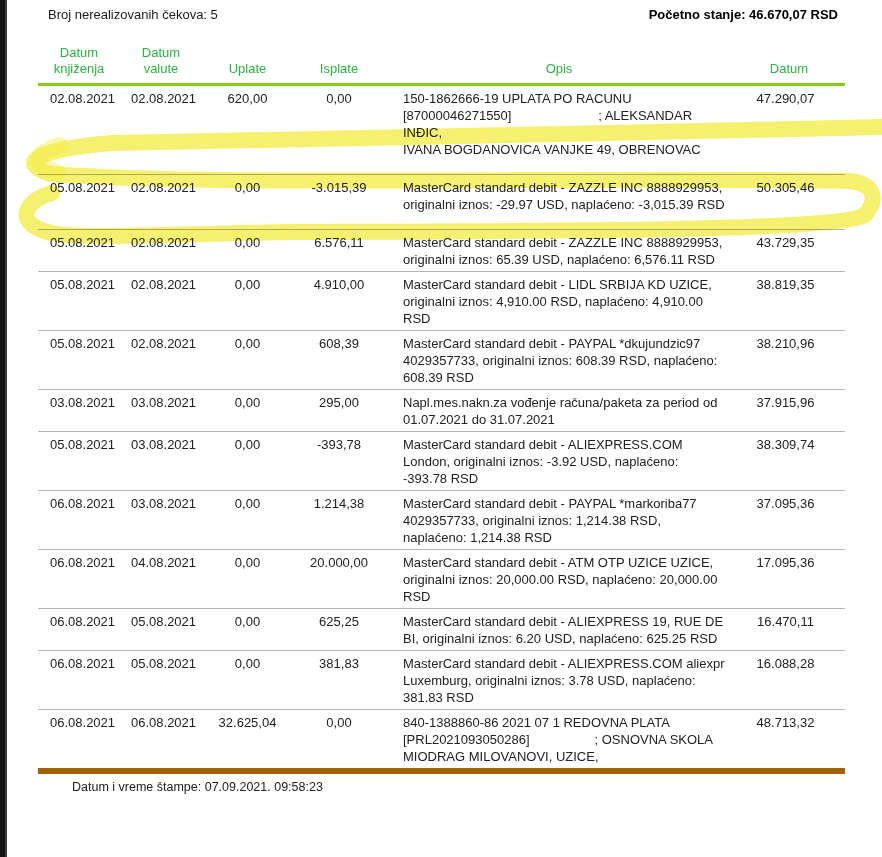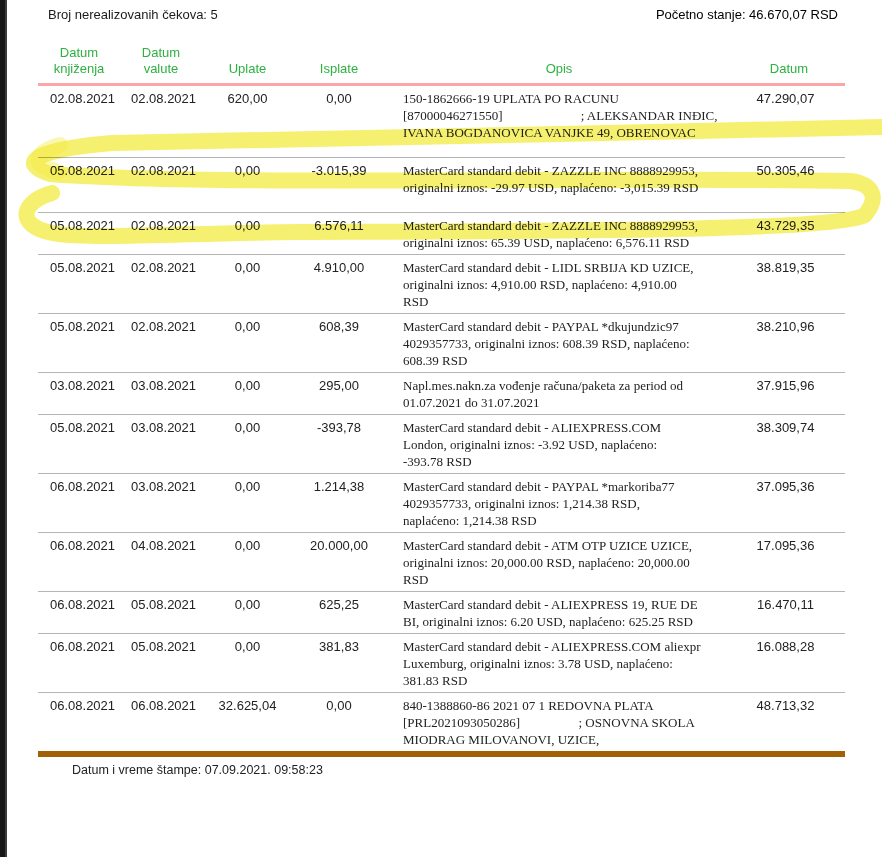--- a/index.html
+++ b/index.html
@@ -18,44 +18,44 @@
   .scan-edge{
     position:absolute;left:0;top:0;width:5px;height:857px;
     background:#161616;border-right:2px solid #3c3c3c;
   }
   
   .topbar{
     margin:7px 44px 0 48px;
     display:flex;justify-content:space-between;align-items:flex-start;
     font-size:13px;line-height:16px;gap:7px;
   }
-  .topbar .bold{font-weight:normal;color:#000;}
+  .topbar .bold{font-weight:bold;color:#000;}
   
   table.stmt{
     margin:12px 0 0 38px;width:807px;
     border-collapse:collapse;table-layout:fixed;
     font-size:13px;line-height:17px;
   }
   col.c1{width:82px}col.c2{width:82px}col.c3{width:91px}
   col.c4{width:92px}col.c5{width:348px}col.c6{width:112px}
   thead th{
     color:var(--accent);font-weight:normal;font-size:13px;line-height:16px;
     vertical-align:bottom;text-align:center;white-space:pre-line;
     padding:10px 0 6px 0;
   }
-  thead tr{border-bottom:3px solid #fca5a5;}
+  thead tr{border-bottom:3px solid #84cc16;}
   tbody tr + tr{border-top:1px solid var(--sep);}
   tbody{border-bottom:6px solid #a16207;}
   td{vertical-align:top;padding:4px 0 3px 0;color:#222;}
   tbody tr:nth-child(1) td, tbody tr:nth-child(2) td{padding-bottom:16px;}
   td.d1{padding-left:12px;}
   td.d2{padding-left:11px;}
   td.num{text-align:center;}
   td.stanje{padding-right:7px;}
-  td.opis{padding-left:18px;padding-right:6px;white-space:pre-wrap;font-family:Liberation Serif, serif;}
+  td.opis{padding-left:18px;padding-right:6px;white-space:pre-wrap;}
   
   .printline{margin:6px 0 0 72px;font-size:12.5px;color:#222;}
   
   svg.marker{
     position:absolute;left:0;top:0;pointer-events:none;
     mix-blend-mode:multiply;
   }
   svg.marker path{
     fill:none;stroke:var(--highlight);stroke-width:16;
     stroke-linecap:round;stroke-linejoin:round;opacity:0.72;

